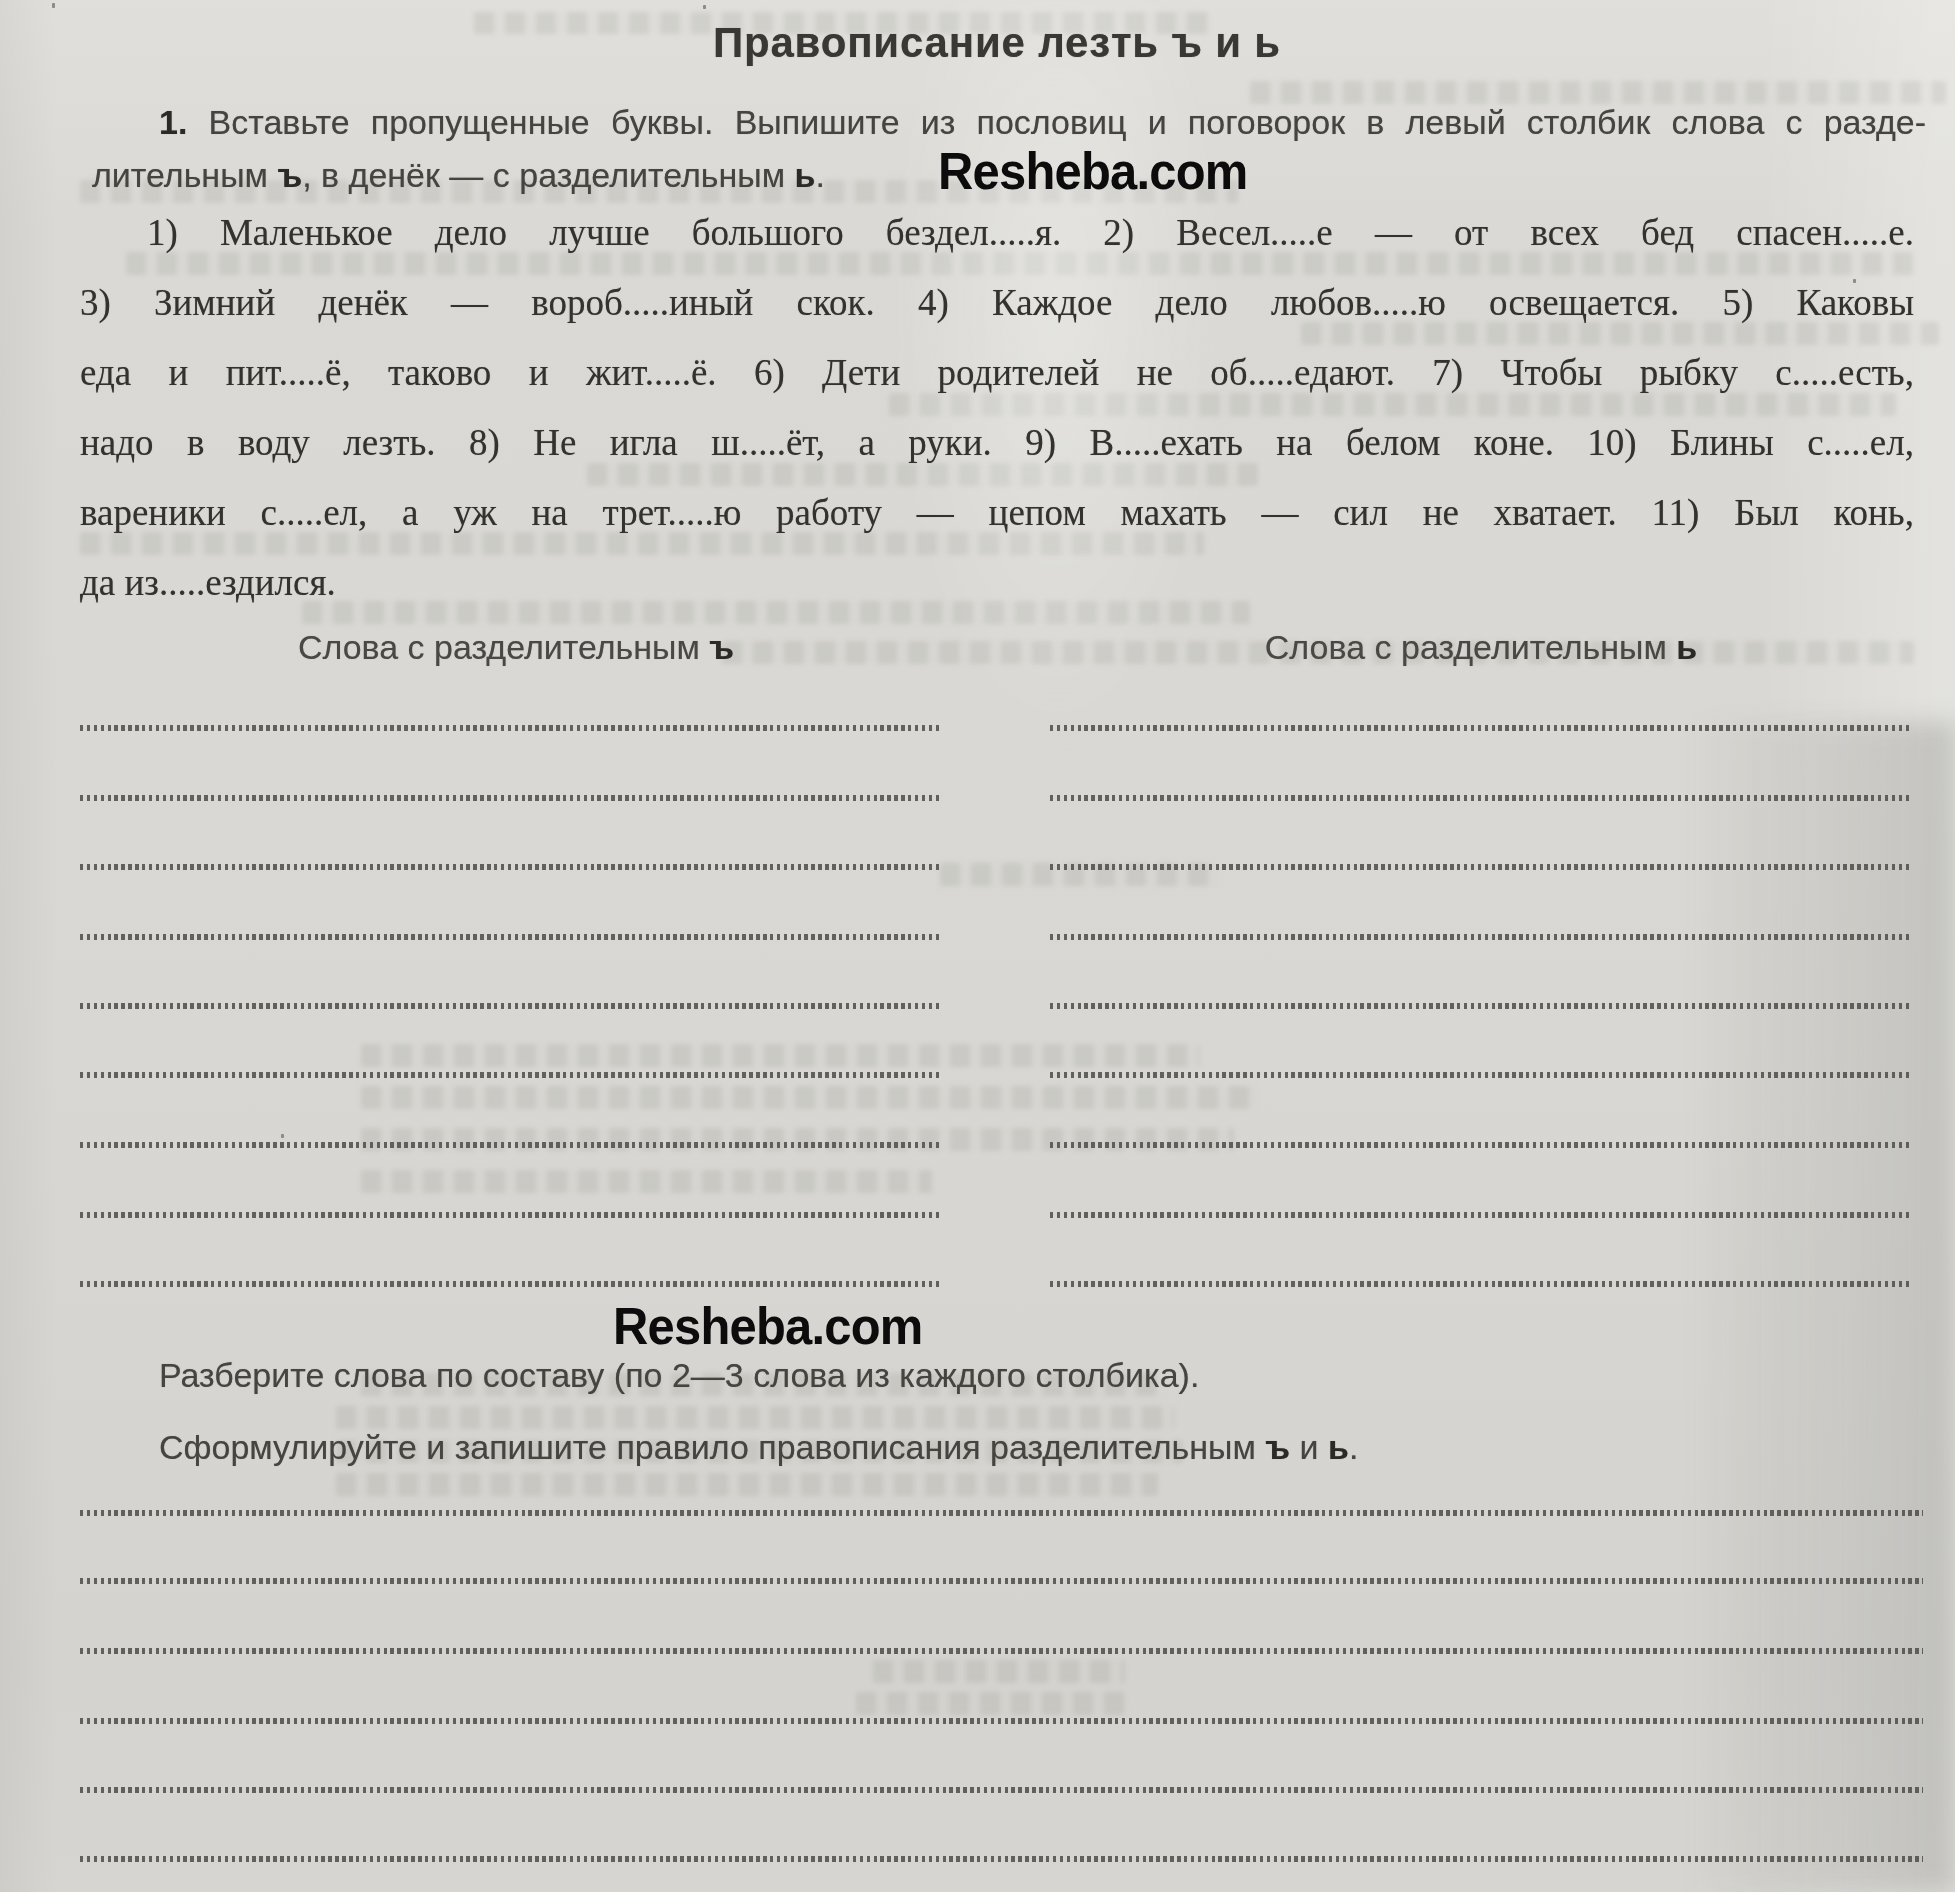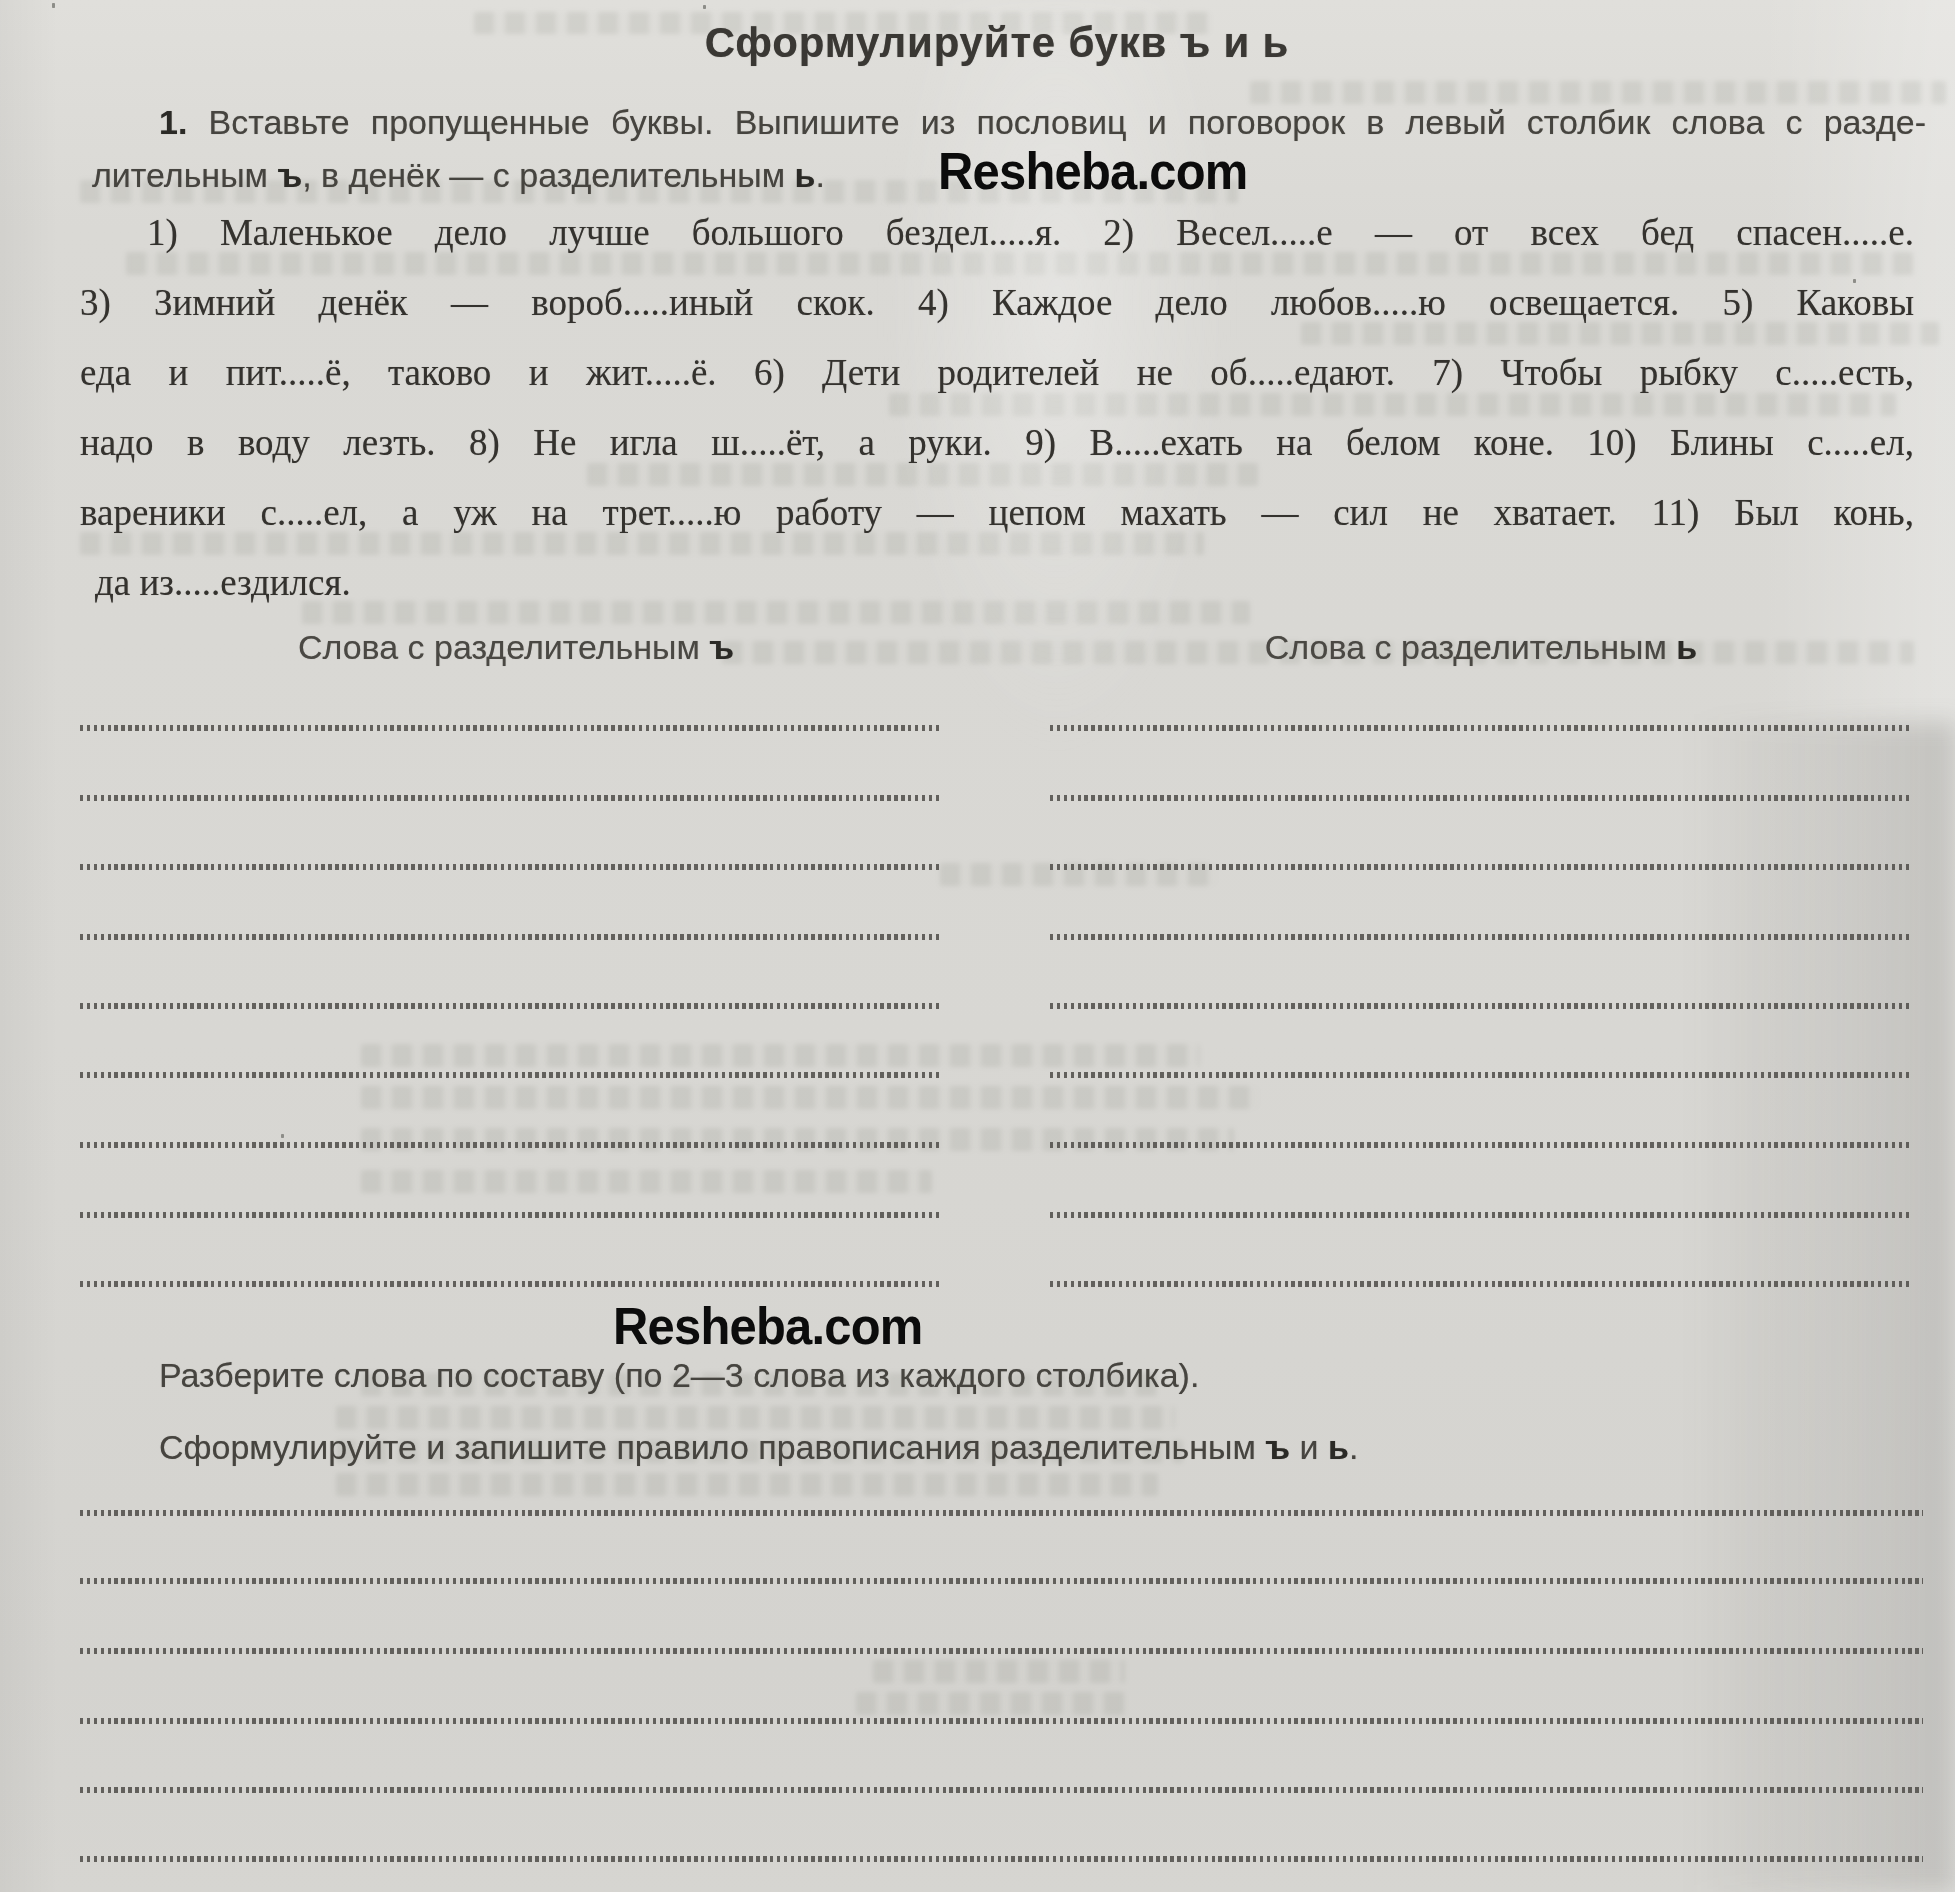--- a/index.html
+++ b/index.html
@@ -90,33 +90,33 @@
       <div class="bleed" style="left: 361px; top: 1373px; width: 797px;"></div>
       <div class="bleed" style="left: 336px; top: 1406px; width: 839px;"></div>
       <div class="bleed" style="left: 336px; top: 1440px; width: 847px;"></div>
       <div class="bleed" style="left: 336px; top: 1473px; width: 822px;"></div>
       <div class="bleed" style="left: 873px; top: 1660px; width: 252px;"></div>
       <div class="bleed" style="left: 856px; top: 1692px; width: 269px;"></div>
     </div>
   <div class="shadow-midfold"></div>
   <div class="shadow-right"></div>
 
-  <h1 class="title">Сформулируйте букв ъ и ь</h1>
+  <h1 class="title">Правописание лезть ъ и ь</h1>
 
   <p class="sans-line justify indent" style="top:91px;"><span class="b">1.</span><span> Вставьте пропущенные буквы. Выпишите из пословиц и поговорок в левый столбик слова с разде-</span></p>
   <p class="sans-line" style="top:144px;"><span>лительным </span><span class="b">ъ</span><span>, в денёк — с разделительным </span><span class="b">ь</span><span>.</span></p>
 
   <p class="wm" style="left:938px;top:141px;">Resheba.com</p>
 
   <p class="prov fill indent" style="top:211px;">1) Маленькое дело лучше большого бездел.....я. 2) Весел.....е — от всех бед спасен.....е.</p>
   <p class="prov fill" style="top:281px;">3) Зимний денёк — вороб.....иный скок. 4) Каждое дело любов.....ю освещается. 5) Каковы</p>
   <p class="prov fill" style="top:351px;">еда и пит.....ё, таково и жит.....ё. 6) Дети родителей не об.....едают. 7) Чтобы рыбку с.....есть,</p>
   <p class="prov fill" style="top:421px;">надо в воду лезть. 8) Не игла ш.....ёт, а руки. 9) В.....ехать на белом коне. 10) Блины с.....ел,</p>
   <p class="prov fill" style="top:491px;">вареники с.....ел, а уж на трет.....ю работу — цепом махать — сил не хватает. 11) Был конь,</p>
-  <p class="prov" style="top:561px;margin-left:15px;">да из.....ездился.</p>
+  <p class="prov" style="top:561px;">да из.....ездился.</p>
 
   <p class="colhead right"><span>Слова с разделительным </span><span class="b">ь</span></p>
   <p class="colhead left"><span>Слова с разделительным </span><span class="b">ъ</span></p>
 
   <div id="lines-layer">
       <div class="dotline" style="left: 80px; top: 725px; width: 863px;"></div>
       <div class="dotline" style="left: 1050px; top: 725px; width: 860px;"></div>
       <div class="dotline" style="left: 80px; top: 795px; width: 863px;"></div>
       <div class="dotline" style="left: 1050px; top: 795px; width: 860px;"></div>
       <div class="dotline" style="left: 80px; top: 864px; width: 863px;"></div>

